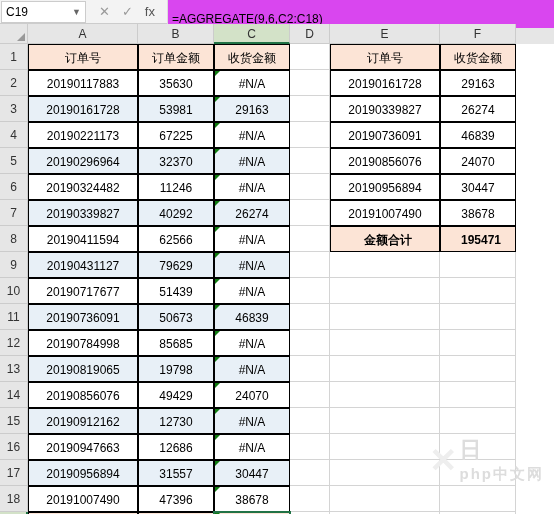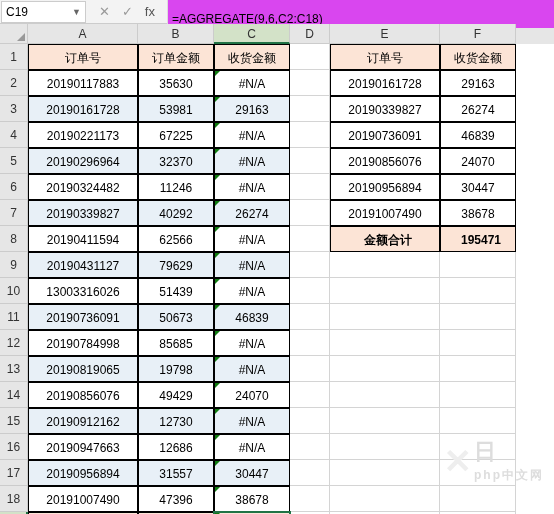--- a/index.html
+++ b/index.html
@@ -147,21 +147,21 @@
       pointer-events: none;
     }
     .watermark::before {
       content: "✕";
       display: inline-block;
       color: #eee;
       font-size: 34px;
       margin-right: 2px;
     }
     .wm-sub {
-      font-size: 12px;
+      font-size: 15px;
       color: #ddd;
       letter-spacing: 2px;
     }
   </style>
 </head>
 <body>
 
 <div class="formula-bar">
   <div class="name-box">
     <span>C19</span>
@@ -264,21 +264,21 @@
       <div class="rh">9</div>
       <div class="cell wa tb alt">20190431127</div>
       <div class="cell wb tb alt">79629</div>
       <div class="cell wc tb alt gm">#N/A</div>
       <div class="cell wd"></div>
       <div class="cell we"></div>
       <div class="cell wf"></div>
     </div>
     <div class="row">
       <div class="rh">10</div>
-      <div class="cell wa tb">13003316026</div>
+      <div class="cell wa tb">20190717677</div>
       <div class="cell wb tb">51439</div>
       <div class="cell wc tb gm">#N/A</div>
       <div class="cell wd"></div>
       <div class="cell we"></div>
       <div class="cell wf"></div>
     </div>
     <div class="row">
       <div class="rh">11</div>
       <div class="cell wa tb alt">20190736091</div>
       <div class="cell wb tb alt">50673</div>

